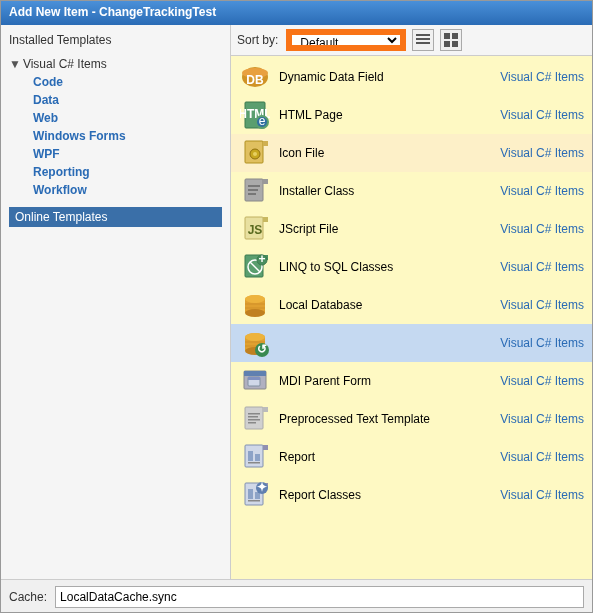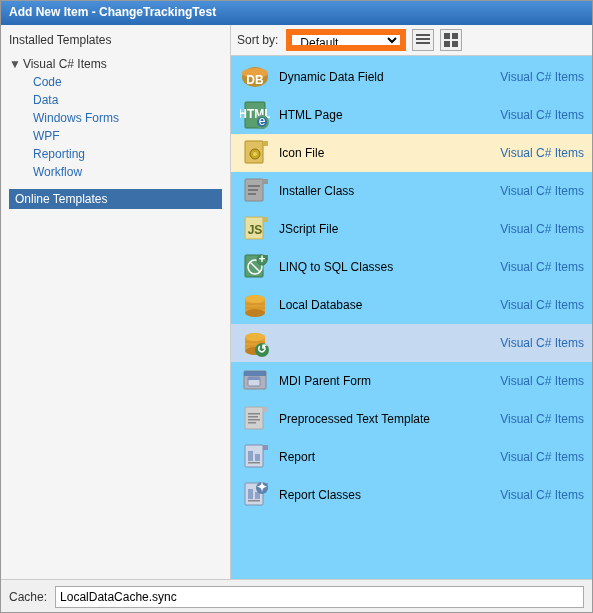--- a/index.html
+++ b/index.html
@@ -51,41 +51,42 @@
       color: #333;
     }
     
     .tree-root .arrow {
       margin-right: 2px;
       color: #555;
     }
     
     .tree-children {
       padding-left: 20px;
+      font-weight: bold;
     }
     
     .tree-child-item {
       padding: 2px 4px;
       cursor: pointer;
       color: #2a6bb5;
     }
     
     .section-online {
       margin-top: 8px;
       background: #3a6fa8;
       color: white;
       padding: 3px 6px;
       font-size: 12px;
     }
     
     .right-panel {
       flex: 1;
       display: flex;
       flex-direction: column;
-      background: #7dd3fc;
+      background: #fef9c3;
     }
     
     .toolbar {
       display: flex;
       align-items: center;
       padding: 4px 6px;
       border-bottom: 1px solid #ccc;
       background: #f5f5f5;
       gap: 6px;
     }
@@ -187,20 +188,21 @@
       <div class="left-panel-title">Installed Templates</div>
 
       <div class="tree-root">
         <span class="arrow">▼</span>
         <span>Visual C# Items</span>
       </div>
 
       <div class="tree-children">
         <div class="tree-child-item"><span>Code</span></div>
         <div class="tree-child-item"><span>Data</span></div>
+        <div class="tree-child-item"><span>Web</span></div>
         <div class="tree-child-item"><span>Windows Forms</span></div>
         <div class="tree-child-item"><span>WPF</span></div>
         <div class="tree-child-item"><span>Reporting</span></div>
         <div class="tree-child-item"><span>Workflow</span></div>
       </div>
 
       <div class="section-online">
         <span>Online Templates</span>
       </div>
     </div>

